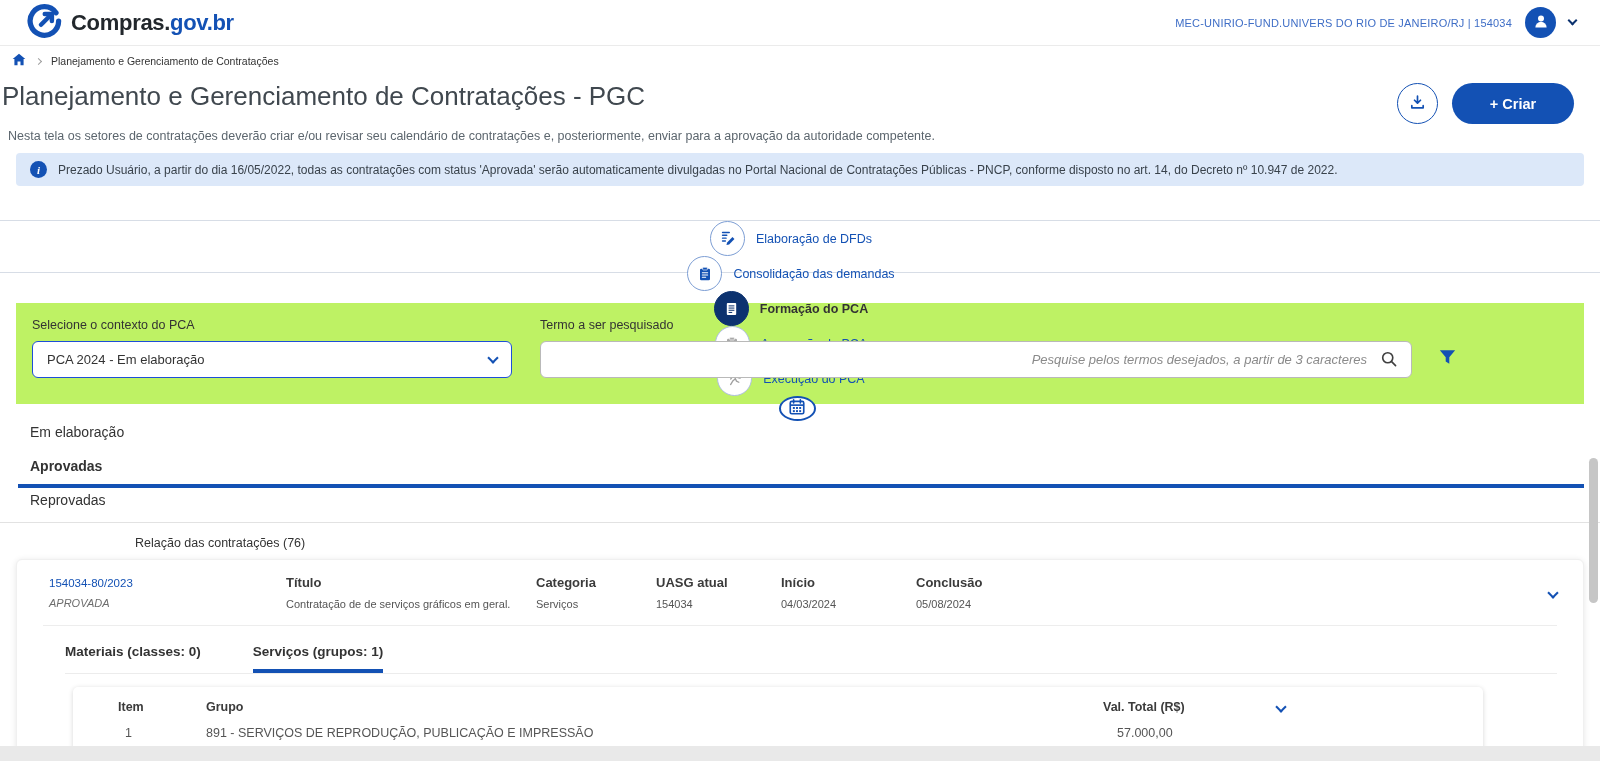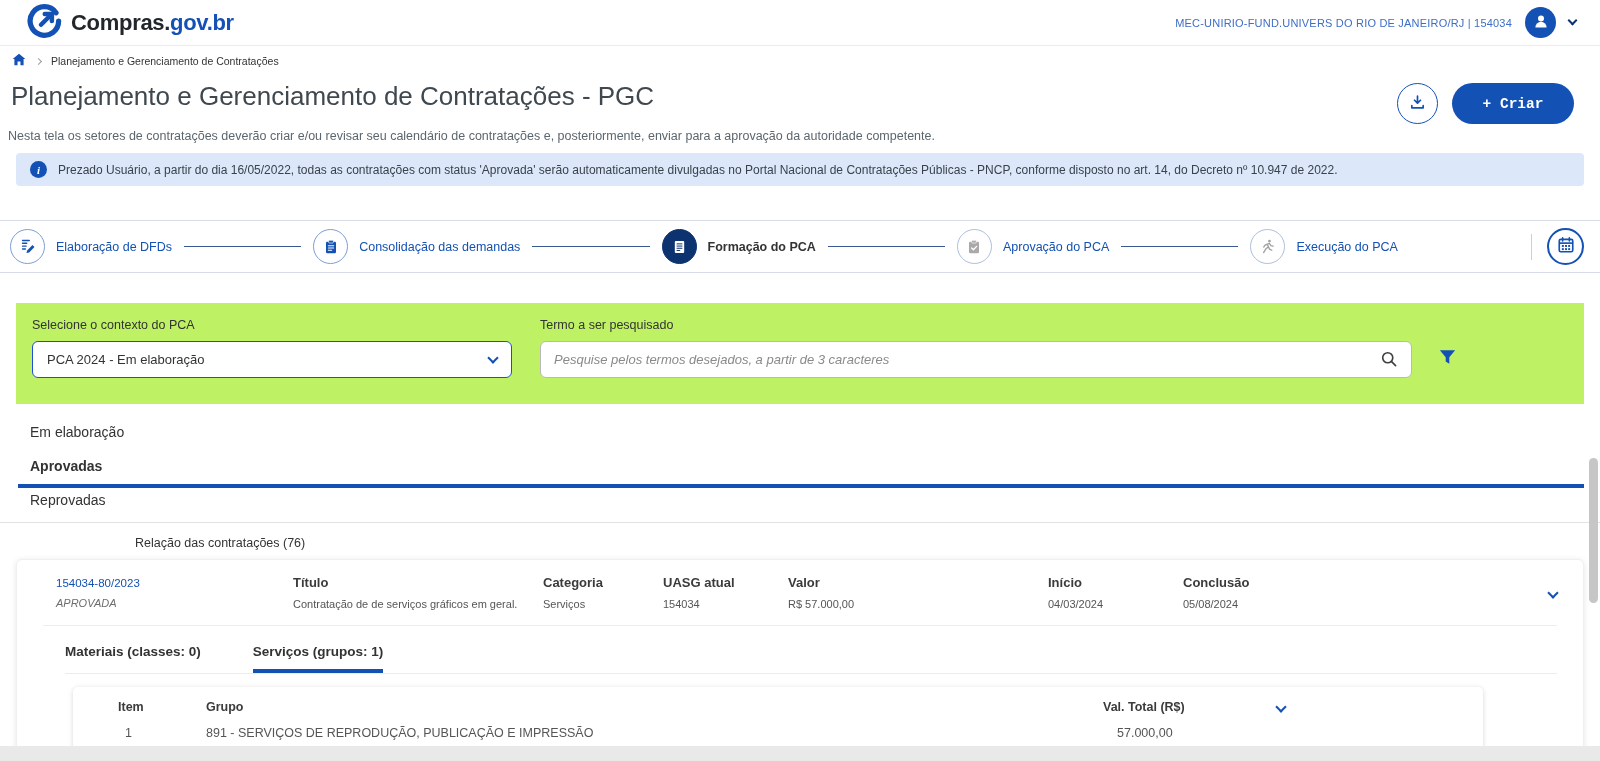--- a/index.html
+++ b/index.html
@@ -15,68 +15,68 @@
   .org { font-size: 11px; color: #3f6ec6; letter-spacing: 0.2px; }
   .avatar { width: 31px; height: 31px; border-radius: 50%; background: #1351b4; display: flex; align-items: center; justify-content: center; cursor: pointer; }
   .chev { display: inline-block; width: 7px; height: 7px; border-right: 2px solid #0c326f; border-bottom: 2px solid #0c326f; transform: rotate(45deg); margin-top: -4px; }
 
   
   .crumbs { height: 30px; display: flex; align-items: center; gap: 10px; padding: 0 26px 0 12px; }
   .crumb-sep { width: 5px; height: 5px; border-right: 1.5px solid #9e9e9e; border-bottom: 1.5px solid #9e9e9e; transform: rotate(-45deg); }
   .crumb-text { font-size: 10.5px; color: #333; }
 
   
-  .title-row { display: flex; justify-content: space-between; align-items: flex-start; padding: 5px 26px 0 11px; }
+  .title-row { display: flex; justify-content: space-between; align-items: flex-start; padding: 5px 26px 0 2px; }
   h1 { font-size: 26px; font-weight: 400; color: #40484f; }
-  .actions { display: flex; align-items: center; gap: 14px; margin-top: 2px; font-family: Liberation Mono, monospace; }
+  .actions { display: flex; align-items: center; gap: 14px; margin-top: 2px; }
   .btn-circle { width: 41px; height: 41px; border-radius: 50%; border: 1px solid #1351b4; background: #fff; display: flex; align-items: center; justify-content: center; cursor: pointer; }
   .btn-criar { height: 41px; min-width: 122px; border: none; border-radius: 21px; background: #1351b4; color: #fff; font-size: 14.5px; font-weight: bold; padding: 0 26px; font-family: inherit; cursor: pointer; }
   .subtitle { font-size: 12.5px; color: #5c666e; padding: 5px 26px 0 8px; }
 
   
   .banner { margin: 10px 16px 0; background: #dce8f9; border-radius: 4px; min-height: 33px; display: flex; align-items: center; gap: 11px; padding: 6px 14px; }
   .info-ic { width: 17px; height: 17px; border-radius: 50%; background: #1351b4; color: #fff; font-size: 11px; font-weight: bold; font-style: italic; display: flex; align-items: center; justify-content: center; flex: 0 0 17px; font-family: "Liberation Serif", serif; }
   .banner-text { font-size: 12px; color: #39424b; }
 
   
-  .stepper { margin-top: 34px; border-top: 1px solid #d7dde6; border-bottom: 1px solid #d7dde6; height: 53px; display: flex; align-items: center; padding: 0 16px 0 10px; }
+  .stepper { margin-top: 34px; border-top: 1px solid #d7dde6; border-bottom: 1px solid #d7dde6; height: 53px; display: flex; align-items: center; padding: 0 16px 0 10px; flex-direction: column; }
   .step { display: flex; align-items: center; cursor: pointer; }
   .step-ic { width: 35px; height: 35px; border-radius: 50%; border: 1px solid #7d9ed4; display: flex; align-items: center; justify-content: center; background: #fff; flex: none; }
   .step.active .step-ic { background: #0c326f; border-color: #0c326f; }
   .step.pending .step-ic { border-color: #aebfdd; }
   .step-label { font-size: 12.5px; color: #1351b4; margin: 0 12px 0 11px; white-space: nowrap; }
   .step.active .step-label { color: #333; font-weight: bold; }
   .connector { flex: 1; height: 1px; background: #39588f; margin-right: 12px; }
   .stepper-div { width: 1px; height: 26px; background: #cfcfcf; margin: 0 15px 0 4px; }
   .cal-btn { width: 37px; height: 37px; border-radius: 50%; border: 2px solid #1351b4; background: #fff; display: flex; align-items: center; justify-content: center; cursor: pointer; }
 
   
   .filter-panel { margin: 30px 16px 0; background: #bef264; padding: 15px 16px 26px; display: flex; }
   .field { display: flex; flex-direction: column; }
   .field-label { font-size: 12.5px; color: #333; margin-bottom: 9px; }
   .select { width: 480px; height: 37px; background: #fff; border: 1px solid #1d4ed8; border-radius: 6px; display: flex; align-items: center; justify-content: space-between; padding: 0 14px; cursor: pointer; }
   .select-value { font-size: 13px; color: #333; }
   .chev-blue { width: 8px; height: 8px; border-right: 2.2px solid #1351b4; border-bottom: 2.2px solid #1351b4; transform: rotate(45deg); display: inline-block; margin-top: -4px; }
   .search-field { margin-left: 28px; flex: 1; max-width: 872px; }
   .search-wrap { position: relative; }
-  .search-input { width: 100%; height: 37px; border: 1px solid #b9b9b9; border-radius: 6px; padding: 0 44px 0 13px; font-size: 13px; color: #444; font-family: inherit; background: #fff; }
+  .search-input { width: 100%; height: 37px; border: 1px solid #b9b9b9; border-radius: 6px; padding: 0 44px 0 13px; font-size: 13px; color: #444; font-family: inherit; background: #fff; text-align: right; }
   .search-input::placeholder { color: #8a8a8a; font-style: italic; }
   .search-ic { position: absolute; right: 14px; top: 9px; cursor: pointer; }
   .funnel { margin: 30px 0 0 26px; cursor: pointer; }
 
   
   .tabs { margin-top: 16px; padding-left: 18px; border-bottom: 1px solid #e2e2e2; display: flex; flex-direction: column; }
   .tab { font-size: 14px; color: #333; padding: 4px 12px 14px; margin-right: 16px; cursor: pointer; }
   .tab.active { font-weight: bold; box-shadow: inset 0 -4px 0 #1351b4; }
 
   .results-label { margin: 13px 0 4px 135px; font-size: 12.5px; color: #333; }
 
   
   .card { margin: 9px 16px 0; background: #fff; border-radius: 6px; border: 1px solid #f0f0f0; box-shadow: 0 1px 6px rgba(0,0,0,0.10); padding: 15px 26px 18px; }
-  .c-row { display: flex; align-items: flex-start; padding-left: 6px; margin-left: 7px; }
+  .c-row { display: flex; align-items: flex-start; padding-left: 6px; }
   .c-id-col { width: 237px; padding-top: 2px; }
   .c-id { font-size: 11.5px; color: #1351b4; cursor: pointer; }
   .c-status { font-size: 11px; font-style: italic; color: #6d6d6d; margin-top: 8px; }
   .c-col .lbl { font-size: 13px; font-weight: bold; color: #3b3b3b; }
   .c-col .val { font-size: 11px; color: #555; margin-top: 8px; }
   .w-titulo { width: 250px; } .w-cat { width: 120px; } .w-uasg { width: 125px; } .w-valor { width: 260px; } .w-inicio { width: 135px; } .w-conc { width: 140px; }
   .c-expander { margin-left: auto; padding-top: 8px; cursor: pointer; }
 
   .c-div { border-top: 1px solid #ededed; margin-top: 15px; }
   .subtabs { margin-left: 22px; display: flex; gap: 52px; border-bottom: 1px solid #ececec; padding-top: 18px; }
@@ -278,24 +278,20 @@
       <div class="val">Contratação de de serviços gráficos em geral.</div>
     </div>
     <div class="c-col w-cat">
       <div class="lbl">Categoria</div>
       <div class="val">Serviços</div>
     </div>
     <div class="c-col w-uasg">
       <div class="lbl">UASG atual</div>
       <div class="val">154034</div>
     </div>
-    <div class="c-col w-valor">
-      <div class="lbl">Valor</div>
-      <div class="val">R$ 57.000,00</div>
-    </div>
     <div class="c-col w-inicio">
       <div class="lbl">Início</div>
       <div class="val">04/03/2024</div>
     </div>
     <div class="c-col w-conc">
       <div class="lbl">Conclusão</div>
       <div class="val">05/08/2024</div>
     </div>
     <span class="c-expander"><span class="chev-blue"></span></span>
   </div>

